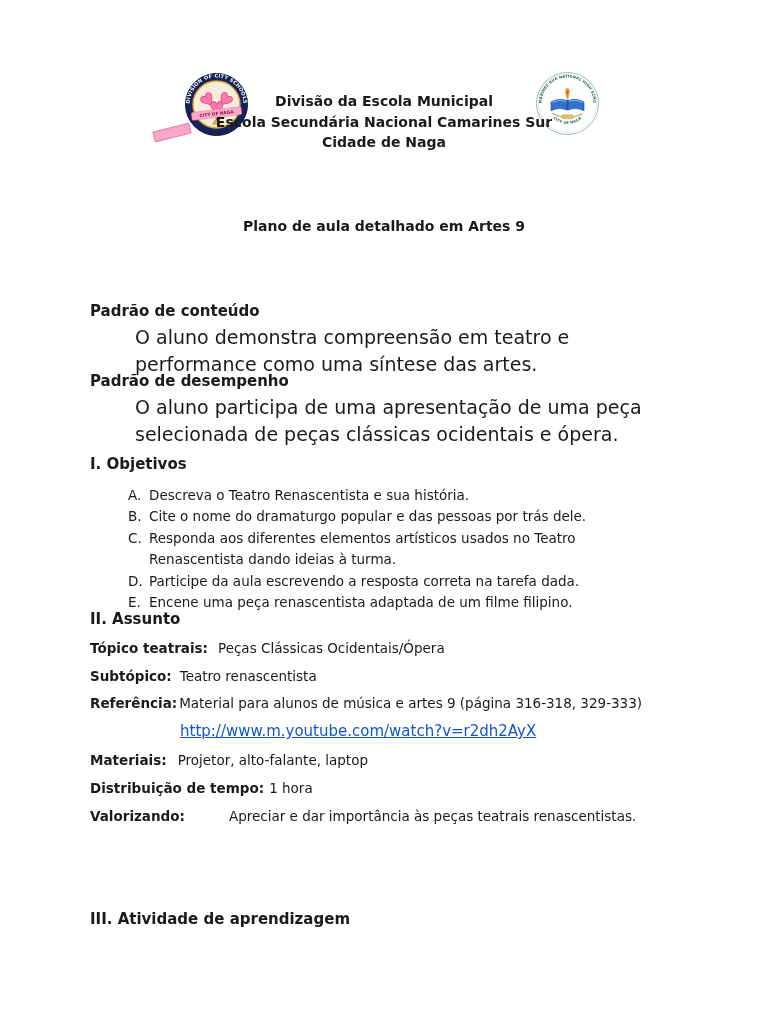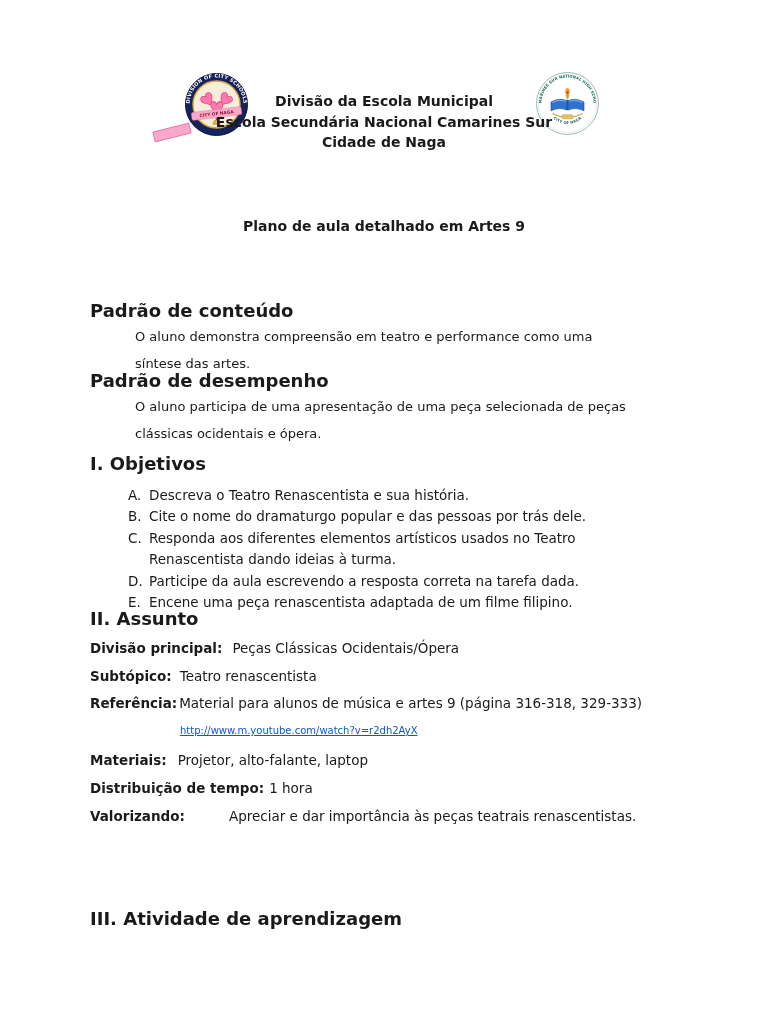--- a/index.html
+++ b/index.html
@@ -26,40 +26,40 @@
     background: #f9a8c9; border: 1px solid #e87aa8;
     transform: rotate(-14deg); z-index: 1; border-radius: 1px;
   }
 
   .doc-title {
     position: absolute; top: 218px; left: 0; right: 0;
     text-align: center; font-weight: bold; font-size: 14px; z-index: 3;
   }
 
   .abs { position: absolute; }
-  .h-sec { left: 90px; font-weight: bold; font-size: 18px; line-height: 18px; }
-  .para { left: 135px; font-size: 13px; line-height: 26.5px; }
+  .h-sec { left: 90px; font-weight: bold; font-size: 15px; line-height: 18px; }
+  .para { left: 135px; font-size: 19px; line-height: 26.5px; }
 
   .obj-list { left: 128px; top: 485px; width: 520px; font-size: 13.5px; }
   .obj-item { display: flex; line-height: 21.4px; }
   .obj-marker { width: 21px; flex: 0 0 21px; }
   .obj-text { width: 480px; }
 
   .row { left: 90px; font-size: 13.5px; line-height: 18px; white-space: nowrap; }
   .row .lbl { font-weight: bold; }
   .gap-a { margin-right: 10px; }  
   .gap-b { margin-right: 8px; }   
   .gap-c { margin-right: 2px; }   
   .gap-d { margin-right: 11px; }  
   .gap-e { margin-right: 5px; }   
   .gap-f { margin-right: 44px; }  
 
   .yt-link {
     position: absolute; left: 180px; top: 722px;
-    font-size: 10px; color: #1155cc; 
+    font-size: 15px; color: #1155cc; 
     line-height: 18px;
   }
 </style>
 </head>
 <body>
 
 <div class="page">
 
   <div class="ribbon-tail"></div>
 
@@ -146,21 +146,21 @@
     </div>
     <div class="obj-item">
       <span class="obj-marker">E.</span>
       <span class="obj-text">Encene uma peça renascentista adaptada de um filme filipino.</span>
     </div>
   </div>
 
   <div class="abs h-sec" style="top:610px">II. Assunto</div>
 
   <div class="abs row" style="top:639px">
-    <span class="lbl gap-a">Divisão principal:</span><span>Peças Clássicas Ocidentais/Ópera</span>
+    <span class="lbl gap-a">Tópico teatrais:</span><span>Peças Clássicas Ocidentais/Ópera</span>
   </div>
 
   <div class="abs row" style="top:667px">
     <span class="lbl gap-b">Subtópico:</span><span>Teatro renascentista</span>
   </div>
 
   <div class="abs row" style="top:694px">
     <span class="lbl gap-c">Referência:</span><span>Material para alunos de música e artes 9 (página 316-318, 329-333)</span>
   </div>
 

